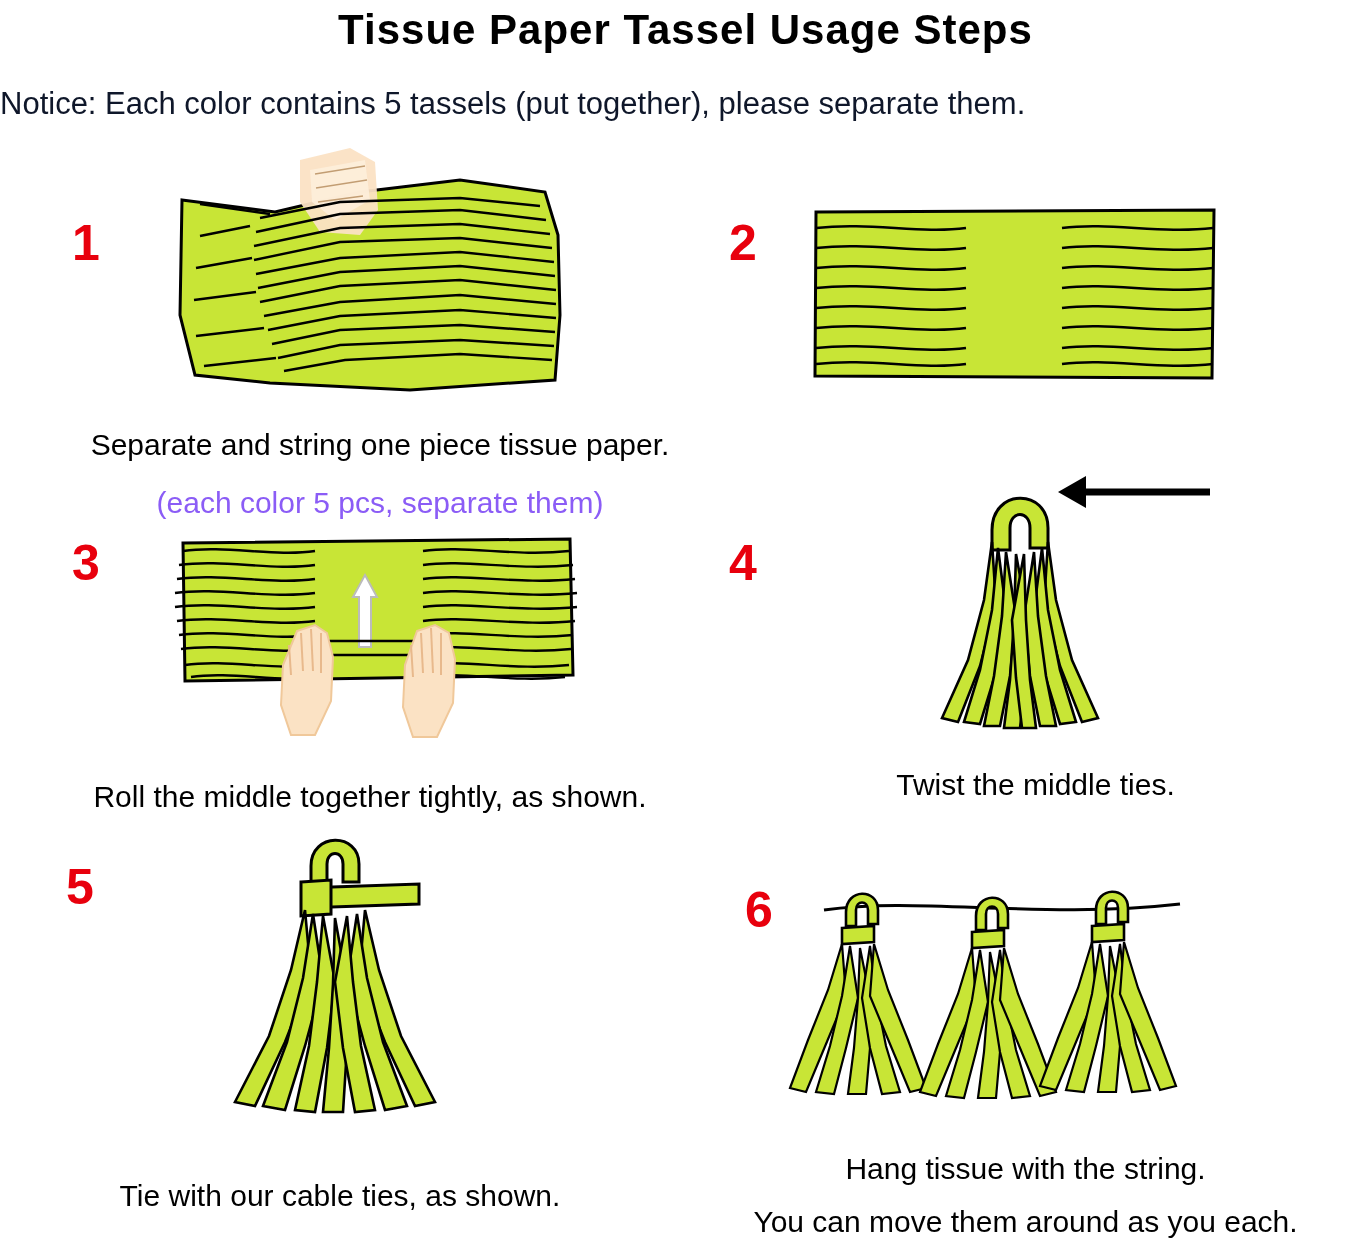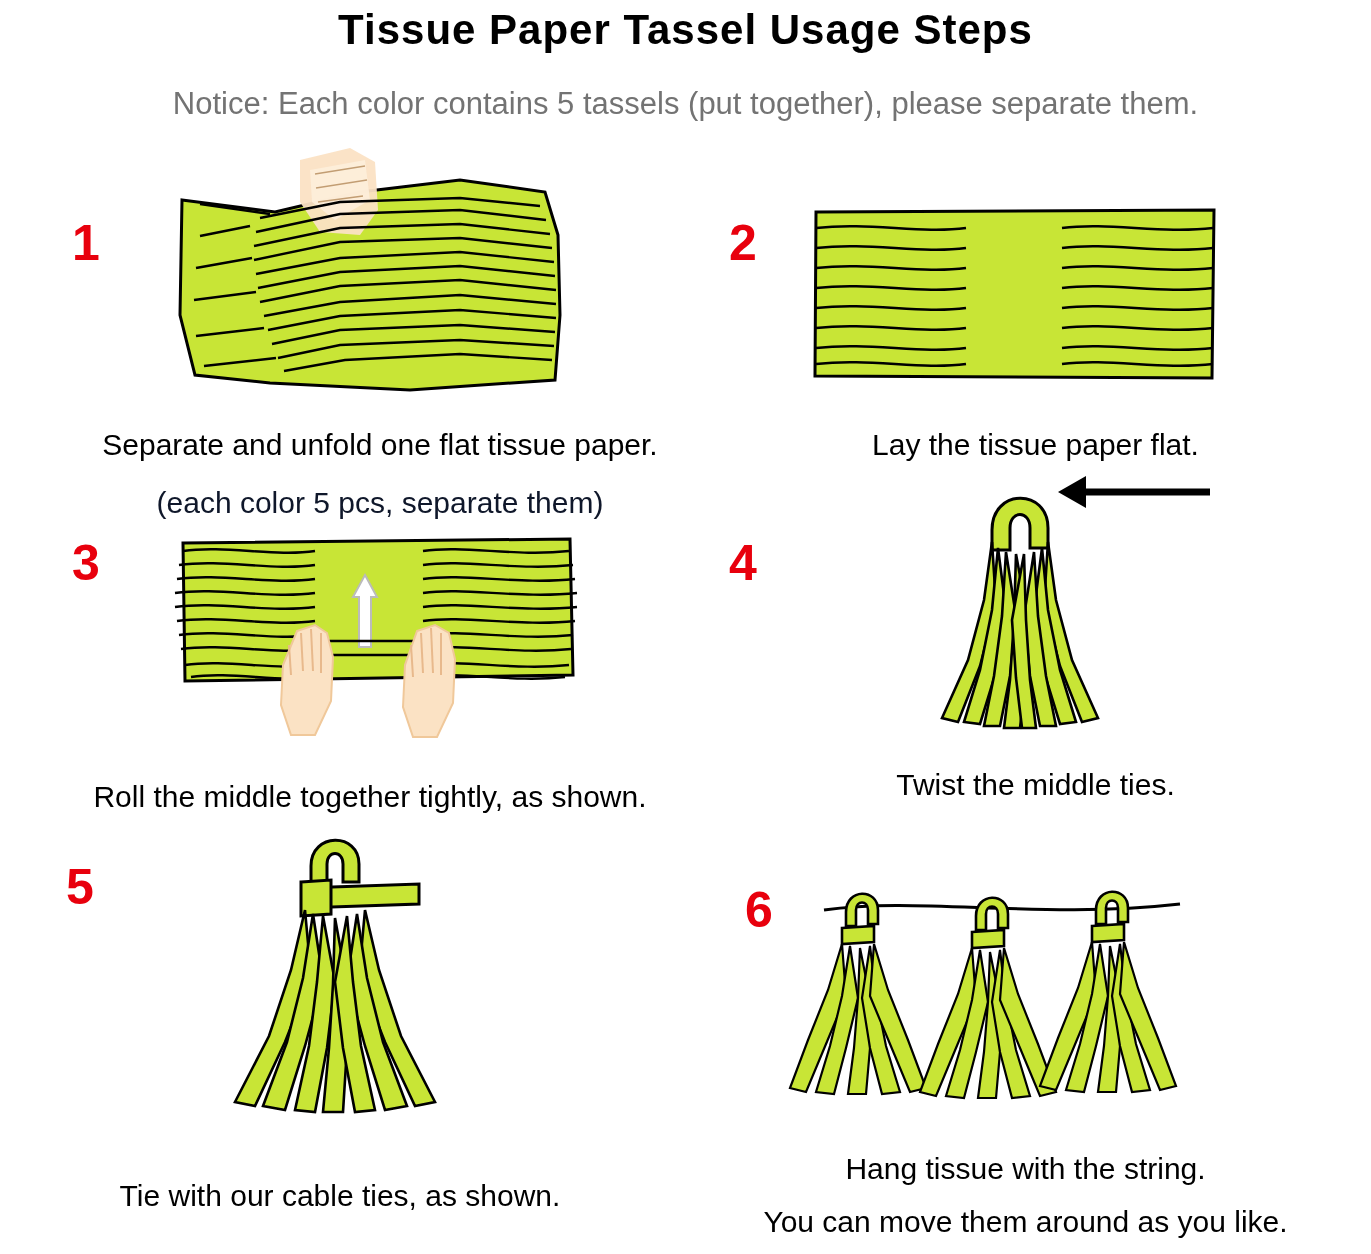--- a/index.html
+++ b/index.html
@@ -29,22 +29,21 @@
     font-size: 42px;
     font-weight: bold;
     letter-spacing: 1px;
     white-space: nowrap;
   }
   .notice {
     position: absolute;
     top: 86px;
     left: 0;
     width: 1371px;
-    text-align: center;
-    color: #737373;
+    color: #0f172a;
     font-size: 31px;
     white-space: nowrap;
   }
   .step-num {
     position: absolute;
     color: #e8000d;
     font-size: 50px;
     font-weight: bold;
     line-height: 1;
   }
@@ -69,21 +68,21 @@
   #num6 { left: 745px; top: 885px; }
 
   #fig1 { left: 160px; top: 140px; }
   #fig2 { left: 810px; top: 200px; }
   #fig3 { left: 165px; top: 525px; }
   #fig4 { left: 880px; top: 470px; }
   #fig5 { left: 215px; top: 830px; }
   #fig6 { left: 780px; top: 880px; }
 
   #cap1 { left: 0px;   top: 428px; width: 760px; }
-  #cap1b{ left: 0px;   top: 486px; width: 760px; color: #0f172a; }
+  #cap1b{ left: 0px;   top: 486px; width: 760px; color: #8b5cf6; }
   #cap2 { left: 700px; top: 428px; width: 671px; }
   #cap3 { left: 0px;   top: 768px; width: 740px; margin-top: 12px; }
   #cap4 { left: 700px; top: 768px; width: 671px; }
   #cap5 { left: 0px;   top: 1179px; width: 680px; }
   #cap6 { left: 680px; top: 1152px; width: 691px; }
   #cap6b{ left: 680px; top: 1205px; width: 691px; }
 </style>
 </head>
 <body>
 
@@ -122,21 +121,21 @@
       <path d="M44 226 L116 218"></path>
       <path d="M40 64 L110 74"></path>
     </g>
     <g stroke="#b48a5a" stroke-width="1.6" fill="none" opacity="0.8">
       <path d="M155 34 L205 26"></path>
       <path d="M156 48 L207 40"></path>
       <path d="M158 62 L203 56"></path>
     </g>
   </svg>
 
-  <div class="caption" id="cap1">Separate and unfold one flat tissue paper.</div>
+  <div class="caption" id="cap1">Separate and string one piece tissue paper.</div>
   <div class="caption red" id="cap1b">(each color 5 pcs, separate them)</div>
 
   <div class="step-num" id="num2">2</div>
 
   <svg class="fig" id="fig2" width="410" height="190" viewBox="0 0 410 190">
     <g>
       <path d="M6 12 L404 10 L402 178 L5 176 Z" fill="#c8e536" stroke="#000" stroke-width="3"></path>
     </g>
     <g stroke="#000" stroke-width="2.6" fill="none">
       <path d="M6 28 C60 22 110 34 156 28"></path>
@@ -153,21 +152,20 @@
       <path d="M252 48 C300 42 350 54 403 48"></path>
       <path d="M252 68 C300 62 350 74 403 68"></path>
       <path d="M252 88 C300 82 350 94 403 88"></path>
       <path d="M252 108 C300 102 350 114 403 108"></path>
       <path d="M252 128 C300 122 350 134 403 128"></path>
       <path d="M252 148 C300 142 350 154 403 148"></path>
       <path d="M252 164 C300 158 350 170 403 164"></path>
     </g>
   </svg>
 
-  <div class="caption" id="cap2">Lay the tissue paper flat.</div>
 
   <div class="step-num" id="num3">3</div>
 
   <svg class="fig" id="fig3" width="420" height="230" viewBox="0 0 420 230">
     <g>
       <path d="M18 18 L405 14 L408 150 L20 156 Z" fill="#c8e536" stroke="#000" stroke-width="3"></path>
     </g>
     <g stroke="#000" stroke-width="2.4" fill="none">
       <path d="M18 26 C60 20 110 32 150 26"></path>
       <path d="M14 40 C58 34 108 46 150 40"></path>
@@ -304,15 +302,15 @@
       <path d="M312 46 L344 44 L344 60 L312 62 Z" fill="#c8e536" stroke="#000" stroke-width="2.6"></path>
       <path d="M312 62 L298 108 L278 158 L260 206 L276 210 L296 162 L316 114 Z" fill="#c8e536" stroke="#000" stroke-width="2.2"></path>
       <path d="M320 64 L312 114 L300 164 L286 210 L304 212 L316 166 L328 116 Z" fill="#c8e536" stroke="#000" stroke-width="2.2"></path>
       <path d="M330 66 L328 116 L324 166 L318 212 L336 212 L340 166 L340 116 Z" fill="#c8e536" stroke="#000" stroke-width="2.2"></path>
       <path d="M340 64 L346 114 L356 164 L370 210 L352 212 L340 166 L332 116 Z" fill="#c8e536" stroke="#000" stroke-width="2.2"></path>
       <path d="M344 62 L358 108 L378 158 L396 206 L380 210 L360 162 L340 114 Z" fill="#c8e536" stroke="#000" stroke-width="2.2"></path>
     </g>
   </svg>
 
   <div class="caption" id="cap6">Hang tissue with the string.</div>
-  <div class="caption" id="cap6b">You can move them around as you like.</div>
+  <div class="caption" id="cap6b">You can move them around as you each.</div>
 
 </div>
 
 </body></html>

